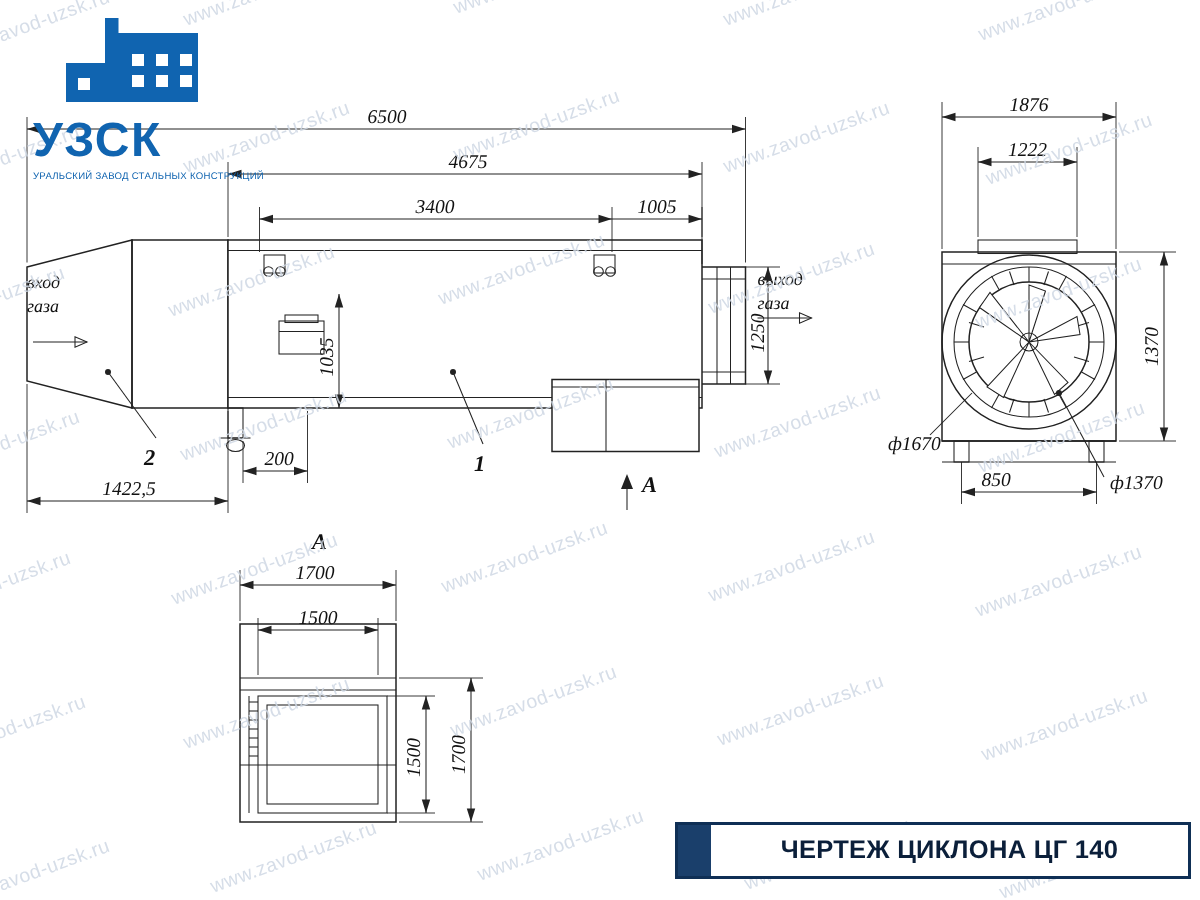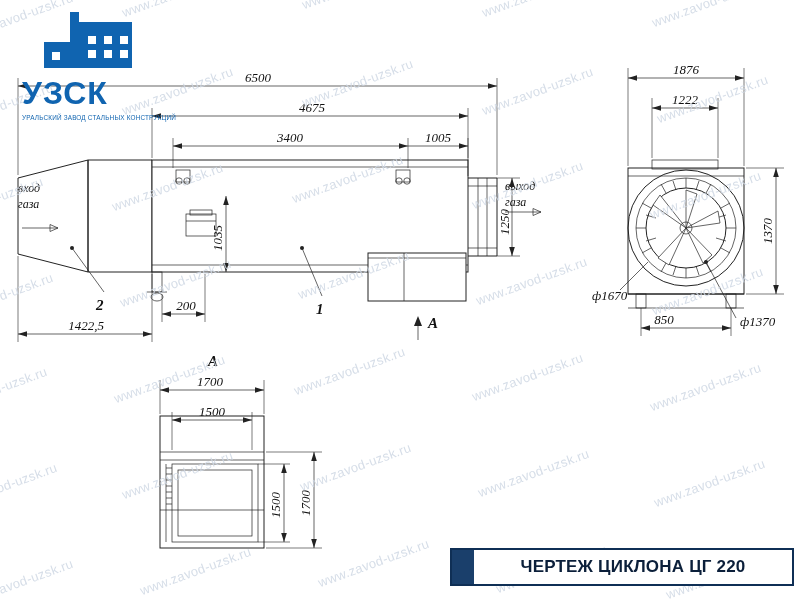--- a/index.html
+++ b/index.html
@@ -426,16 +426,16 @@
       <div class="win" style="left:82px;top:28px;"></div>
       <div class="win" style="left:98px;top:28px;"></div>
       <div class="win" style="left:30px;top:30px;"></div>
     </div>
     <div class="uzsk">УЗСК</div>
     <div class="sub">УРАЛЬСКИЙ ЗАВОД СТАЛЬНЫХ КОНСТРУКЦИЙ</div>
   </div>
 
   <div class="caption">
     <div class="swatch"></div>
-    <div class="ctext">ЧЕРТЕЖ ЦИКЛОНА ЦГ 220</div>
+    <div class="ctext">ЧЕРТЕЖ ЦИКЛОНА ЦГ 140</div>
   </div>
 
 </div>
 
 </body></html>

